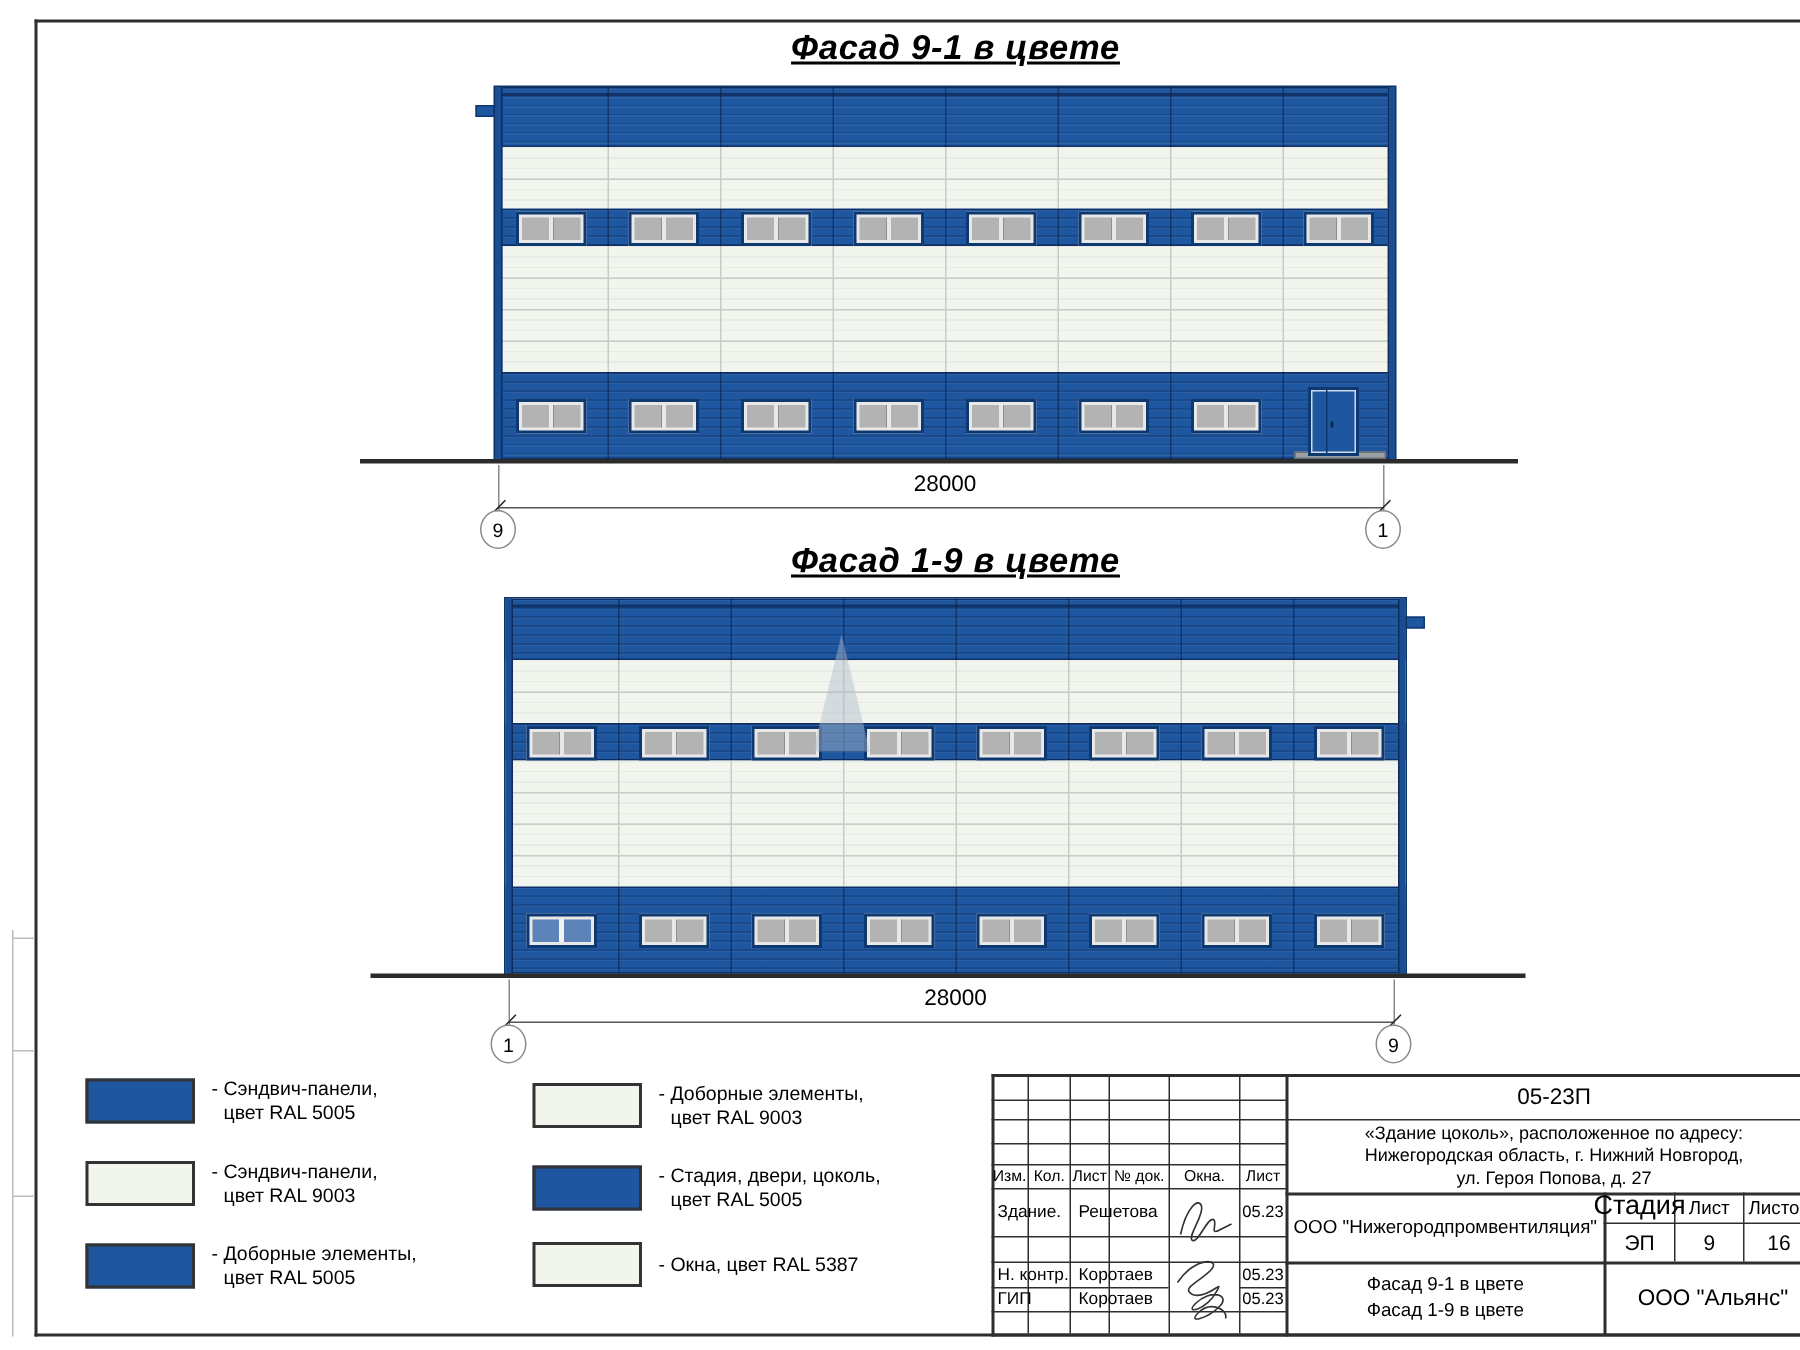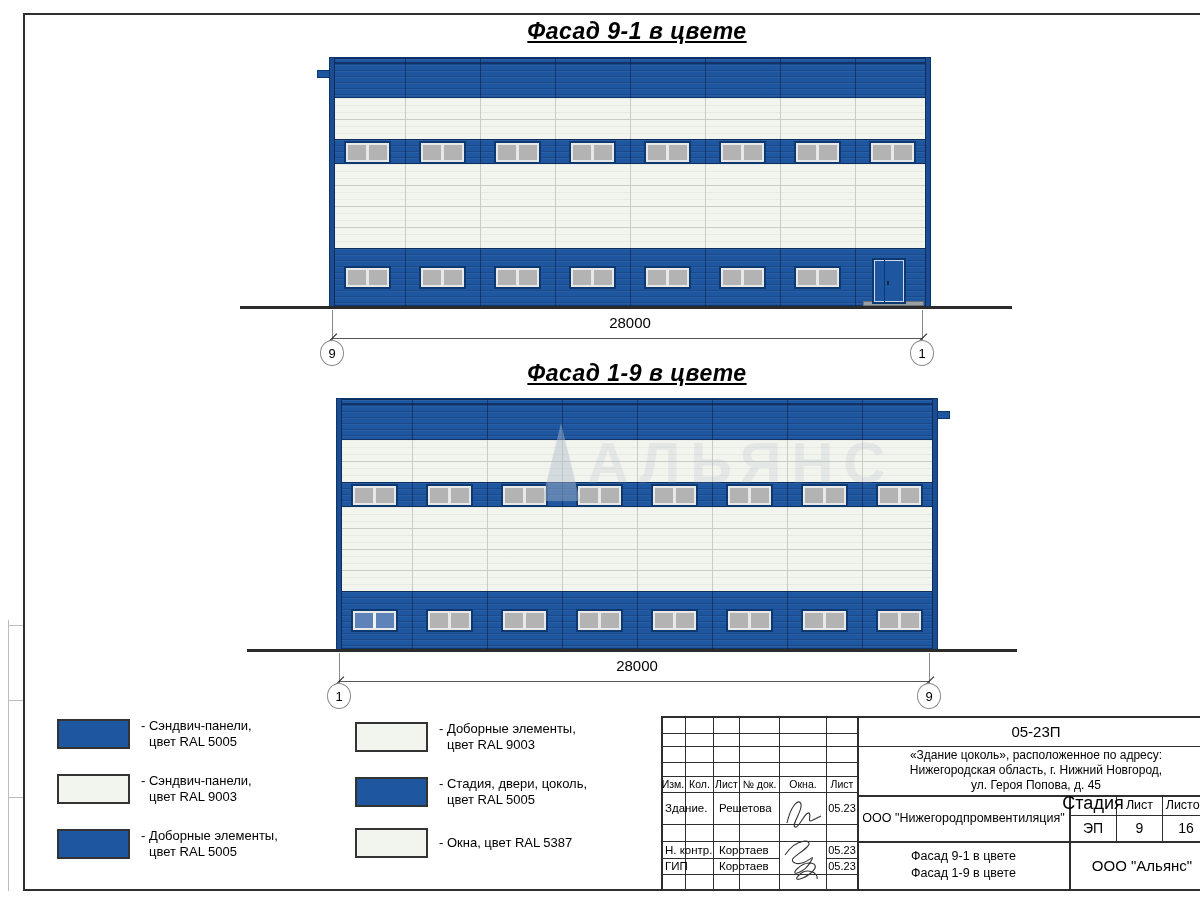--- a/index.html
+++ b/index.html
@@ -240,21 +240,20 @@
           <div style="position: absolute; inset: 2px; background: linear-gradient(90deg, rgb(179, 179, 179) 0px, rgb(179, 179, 179) 46%, rgb(143, 143, 143) 46%, rgb(143, 143, 143) 47%, rgb(232, 232, 232) 47%, rgb(232, 232, 232) 53%, rgb(143, 143, 143) 53%, rgb(143, 143, 143) 54%, rgb(179, 179, 179) 54%, rgb(179, 179, 179) 100%);"></div>
         </div>
         <div style="position: absolute; left: 464px; top: 210px; width: 47px; height: 23px; border: 2px solid rgb(13, 56, 112); background: rgb(232, 232, 232);">
           <div style="position: absolute; inset: 2px; background: linear-gradient(90deg, rgb(179, 179, 179) 0px, rgb(179, 179, 179) 46%, rgb(143, 143, 143) 46%, rgb(143, 143, 143) 47%, rgb(232, 232, 232) 47%, rgb(232, 232, 232) 53%, rgb(143, 143, 143) 53%, rgb(143, 143, 143) 54%, rgb(179, 179, 179) 54%, rgb(179, 179, 179) 100%);"></div>
         </div>
         <div style="position: absolute; left: 539px; top: 210px; width: 47px; height: 23px; border: 2px solid rgb(13, 56, 112); background: rgb(232, 232, 232);">
           <div style="position: absolute; inset: 2px; background: linear-gradient(90deg, rgb(179, 179, 179) 0px, rgb(179, 179, 179) 46%, rgb(143, 143, 143) 46%, rgb(143, 143, 143) 47%, rgb(232, 232, 232) 47%, rgb(232, 232, 232) 53%, rgb(143, 143, 143) 53%, rgb(143, 143, 143) 54%, rgb(179, 179, 179) 54%, rgb(179, 179, 179) 100%);"></div>
         </div>
         <div style="position: absolute; left: 600px; top: 12px; width: 13px; height: 8px; background: rgb(30, 86, 160); border: 1px solid rgb(13, 56, 112);"></div>
         <div style="position: absolute; left: 205px; top: 24px; width: 0px; height: 0px; border-left: 19px solid transparent; border-right: 19px solid transparent; border-bottom: 78px solid rgba(175, 188, 205, 0.45);"></div>
-        <div style="position: absolute; left: 250px; top: 30px; font-size: 58px; font-weight: bold; letter-spacing: 10px; color: rgba(150, 165, 185, 0.16);">АЛЬЯНС</div>
         <div style="position: absolute; left: -1px; top: -1px; width: 602px; height: 252px; border: 1.5px solid rgb(12, 52, 104); pointer-events: none;"></div>
       </div>
       <div style="position: absolute; left: 247px; top: 649px; width: 770px; height: 3px; background: rgb(43, 43, 43);"></div>
       <div style="position: absolute; left: 339px; top: 653px; width: 1px; height: 31px; background: rgb(138, 138, 138);"></div>
       <div style="position: absolute; left: 929px; top: 653px; width: 1px; height: 31px; background: rgb(138, 138, 138);"></div>
       <div style="position: absolute; left: 339px; top: 681px; width: 590px; height: 1px; background: rgb(85, 85, 85);"></div>
       <div style="position: absolute; left: 332px; top: 681px; width: 14px; height: 1px; background: rgb(34, 34, 34); transform: rotate(-45deg);"></div>
       <div style="position: absolute; left: 922px; top: 681px; width: 14px; height: 1px; background: rgb(34, 34, 34); transform: rotate(-45deg);"></div>
       <div style="position: absolute; left: 337px; top: 657px; width: 600px; text-align: center; font-size: 15px;">28000</div>
       <div style="position: absolute; left: 327px; top: 683px; width: 24px; height: 26px; border: 1px solid rgb(138, 138, 138); border-radius: 50%; background: rgb(255, 255, 255); text-align: center; line-height: 25px; font-size: 13px;">1</div>
@@ -335,21 +334,21 @@
     <div class="ln" style="left:1069px;top:815px;width:146px;height:1px;"></div>
     <div class="ln" style="left:857px;top:841px;width:358px;height:2px;"></div>
     <div class="ln" style="left:1069px;top:795px;width:2px;height:95px;"></div>
     <div class="ln" style="left:1116px;top:795px;width:1px;height:46px;"></div>
     <div class="ln" style="left:1162px;top:795px;width:1px;height:46px;"></div>
 
     <div class="tc" style="left:859px;top:717px;width:354px;height:28px;font-size:15px;">05-23П</div>
     <div class="tc col" style="left:859px;top:747px;width:354px;height:47px;font-size:12px;line-height:15px;">
       <div>«Здание цоколь», расположенное по адресу:</div>
       <div>Нижегородская область, г. Нижний Новгород,</div>
-      <div>ул. Героя Попова, д. 45</div>
+      <div>ул. Героя Попова, д. 27</div>
     </div>
     <div class="tc" style="left:661px;top:776px;width:24px;height:16px;font-size:10.5px;">Изм.</div>
     <div class="tc" style="left:686px;top:776px;width:27px;height:16px;font-size:10.5px;">Кол.</div>
     <div class="tc" style="left:714px;top:776px;width:25px;height:16px;font-size:10.5px;">Лист</div>
     <div class="tc" style="left:740px;top:776px;width:39px;height:16px;font-size:10.5px;">№ док.</div>
     <div class="tc" style="left:780px;top:776px;width:46px;height:16px;font-size:10.5px;">Окна.</div>
     <div class="tc" style="left:827px;top:776px;width:30px;height:16px;font-size:10.5px;">Лист</div>
 
     <div class="tc tcl" style="left:662px;top:792px;width:52px;height:32px;font-size:11.5px;">Здание.</div>
     <div class="tc tcl" style="left:662px;top:841px;width:54px;height:17px;font-size:11.5px;">Н. контр.</div>

